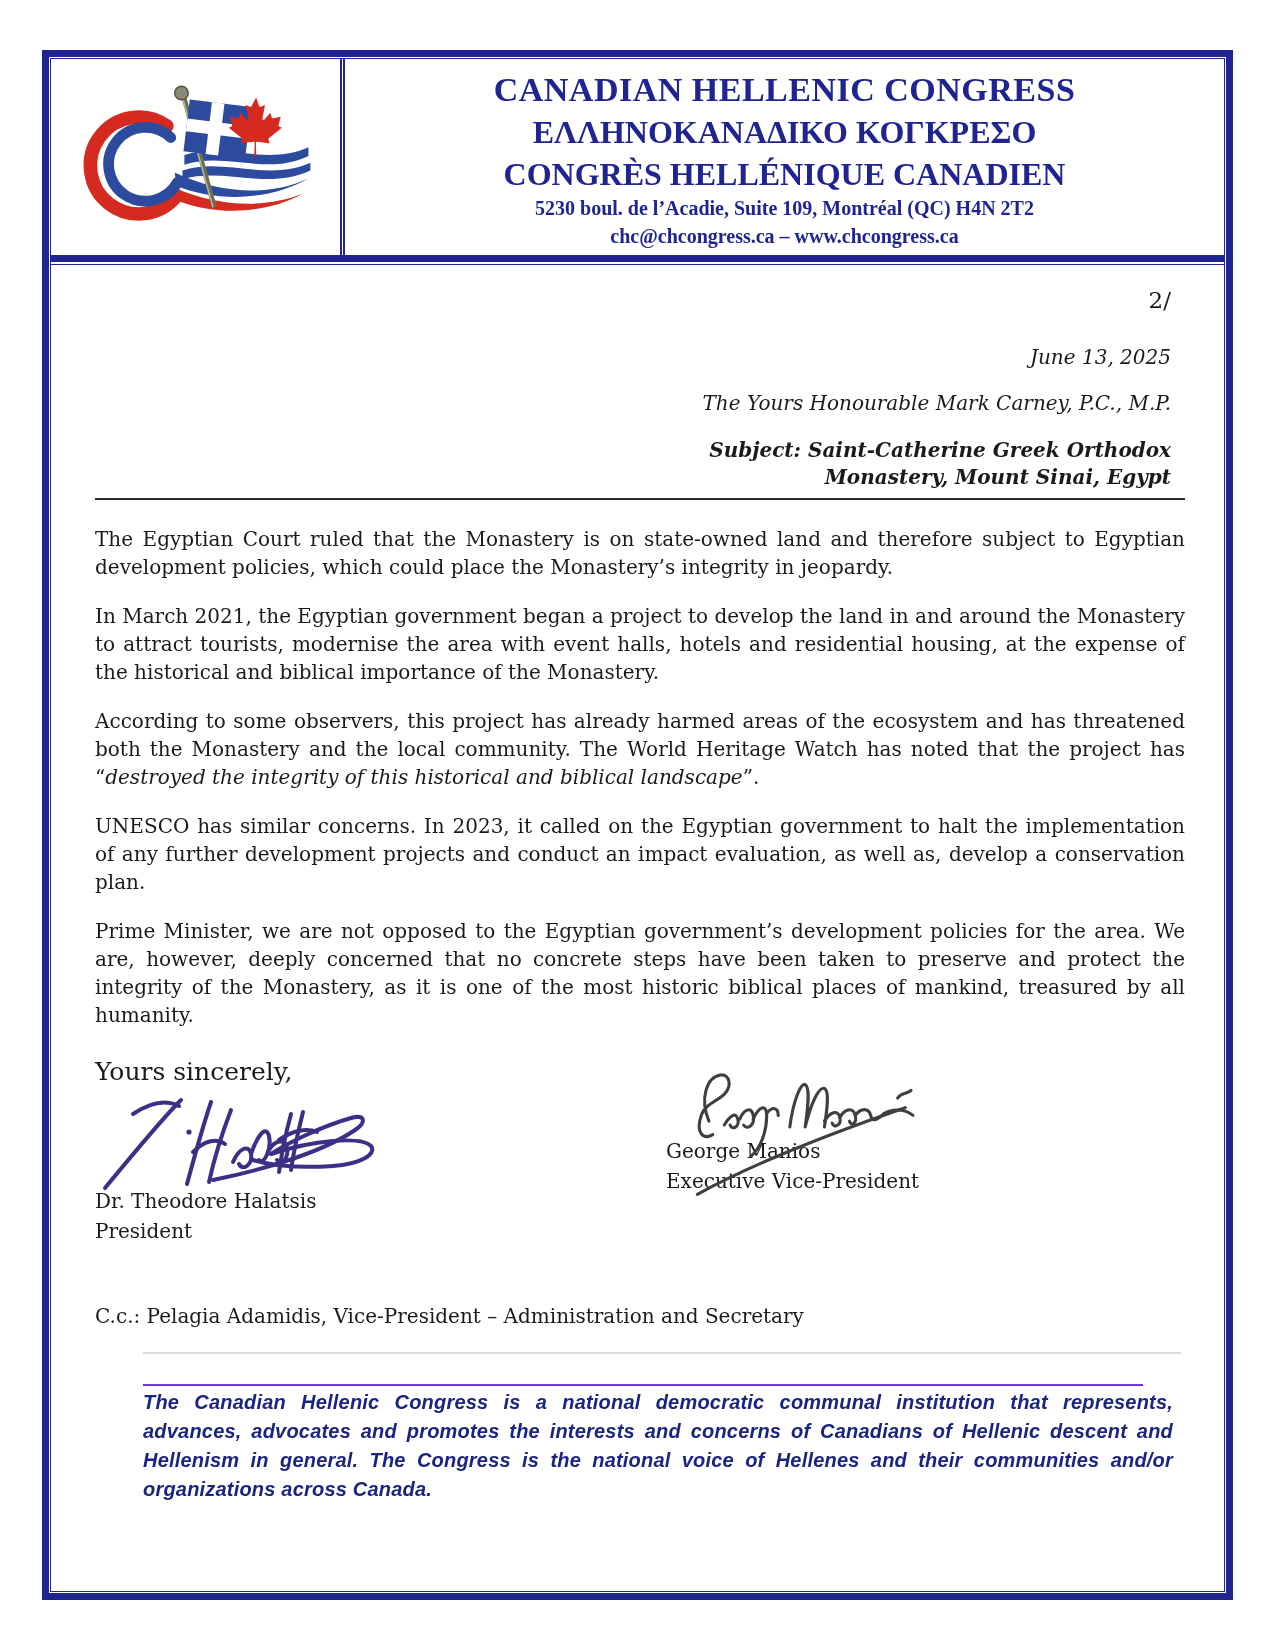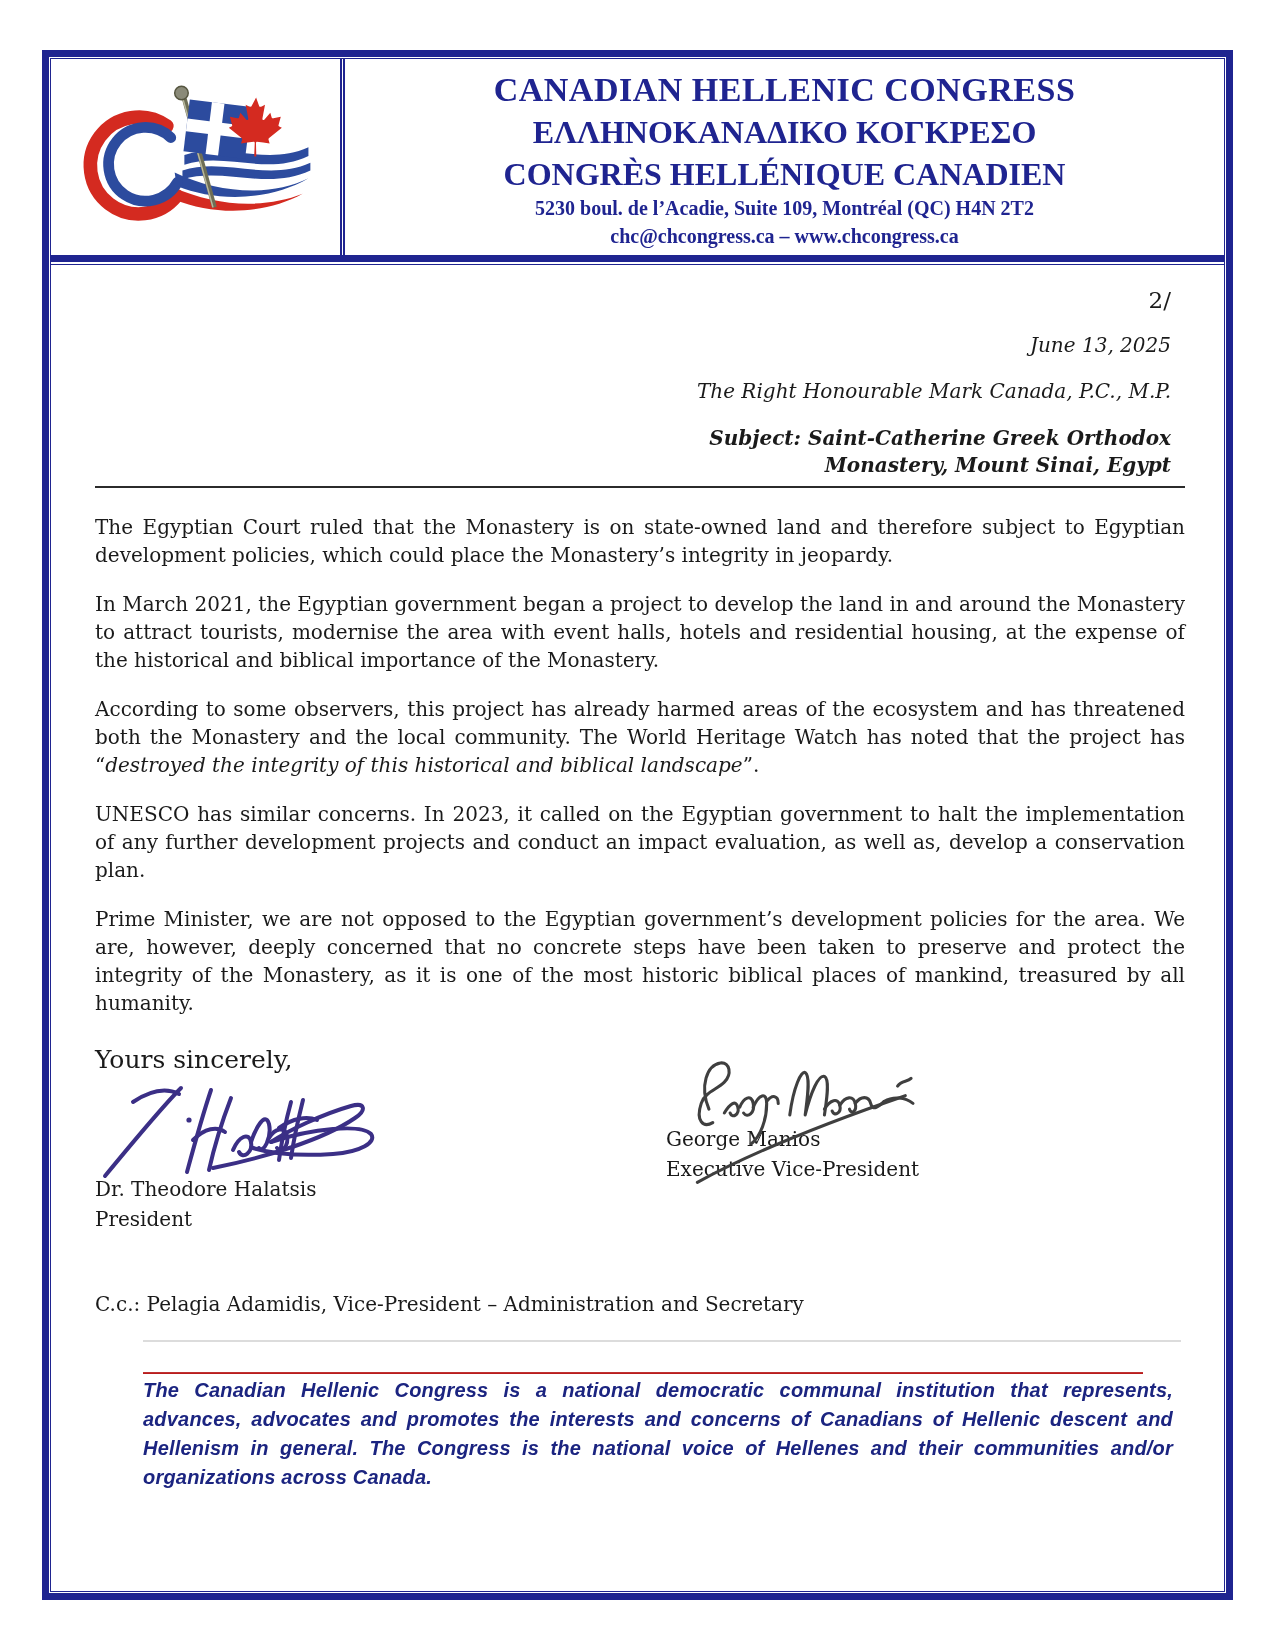--- a/index.html
+++ b/index.html
@@ -42,21 +42,21 @@
   .t1 { font-size: 34px; font-weight: bold; letter-spacing: 0.5px; margin: 4px 0 2px; }
   .t2 { font-size: 32px; font-weight: bold; margin: 5px 0 2px; }
   .t3 { font-size: 32px; font-weight: bold; margin: 5px 0 4px; }
   .addr { font-size: 20px; font-weight: bold; margin: 3px 0 0; }
   .mail { font-size: 20px; font-weight: bold; margin: 5px 0 0; }
 
   
   .letter { padding: 10px 39px 0 44px; }
   .meta { text-align: right; padding-right: 14px; }
   .page-num  { font-size: 23px; margin-top: 12px; }
-  .date      { font-style: italic; font-size: 20px; margin-top: 20px; }
+  .date      { font-style: italic; font-size: 20px; margin-top: 32px; }
   .recipient { font-style: italic; font-size: 20px; margin-top: 22px; }
   .subject   { font-weight: bold; font-style: italic; font-size: 20px; line-height: 27px; margin-top: 22px; }
   .subject-rule { border: none; border-top: 2px solid #2b2b2b; margin: 7px 0 0; }
 
   .body-par { font-size: 20px; line-height: 28px; text-align: justify; margin: 21px 0 0; }
   .body-par.first { margin-top: 25px; }
   .body-par em { font-style: italic; margin-top: 12px; }
 
   .closing { font-size: 25px; margin: 28px 0 0; }
 
@@ -67,21 +67,21 @@
   .sig-svg-right { display: block; width: 280px; height: 154px; margin: -40px 0 -66px 4px; position: relative; z-index: 2; }
   .sig-name, .sig-title { font-size: 20px; line-height: 30px; }
 
   .cc { font-size: 20px; margin: 58px 0 0; }
 
   
   .footer { margin: 24px 0 0 48px; color: #1b2480; }
   .footer-gray-rule { height: 2px; background: #dcdcdc; margin-right: 4px; }
   .footer-underscores {
     font-weight: bold; white-space: nowrap; overflow: hidden;
-    height: 26px; font-size: 20px; color: #b91c1c; margin-top: 8px;
+    height: 26px; font-size: 20px; color: #6d28d9; margin-top: 8px;
   }
   .footer-text {
     font-family: "Liberation Sans", sans-serif;
     font-weight: bold; font-style: italic;
     font-size: 20px; line-height: 29px; letter-spacing: 0.2px;
     text-align: justify; margin: 0 12px 0 0;
   }
 </style>
 </head>
 <body>
@@ -123,21 +123,21 @@
           <div class="addr">5230 boul. de l’Acadie, Suite 109, Montréal (QC) H4N 2T2</div>
           <div class="mail">chc@chcongress.ca – www.chcongress.ca</div>
         </div>
       </header>
       <div class="thin-rule"></div>
 
       <main class="letter">
         <div class="meta">
           <div class="page-num">2/</div>
           <div class="date">June 13, 2025</div>
-          <div class="recipient">The Right Honourable Mark Canada, P.C., M.P.</div>
+          <div class="recipient">The Yours Honourable Mark Carney, P.C., M.P.</div>
           <div class="subject">
             <div>Subject: Saint-Catherine Greek Orthodox</div>
             <div>Monastery, Mount Sinai, Egypt</div>
           </div>
         </div>
         <hr class="subject-rule">
 
         <p class="body-par first">The Egyptian Court ruled that the Monastery is on state-owned land and therefore subject to Egyptian development policies, which could place the Monastery’s integrity in jeopardy.</p>
         <p class="body-par">In March 2021, the Egyptian government began a project to develop the land in and around the Monastery to attract tourists, modernise the area with event halls, hotels and residential housing, at the expense of the historical and biblical importance of the Monastery.</p>
         <p class="body-par"><span>According to some observers, this project has already harmed areas of the ecosystem and has threatened both the Monastery and the local community.  The World Heritage Watch has noted that the project has “</span><em>destroyed the integrity of this historical and biblical landscape</em><span>”.</span></p>

